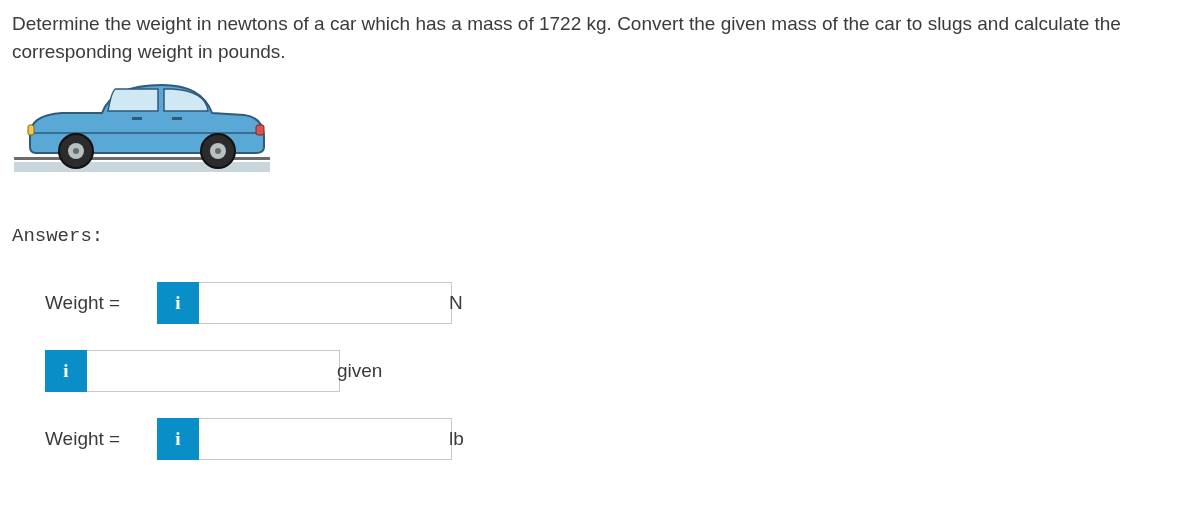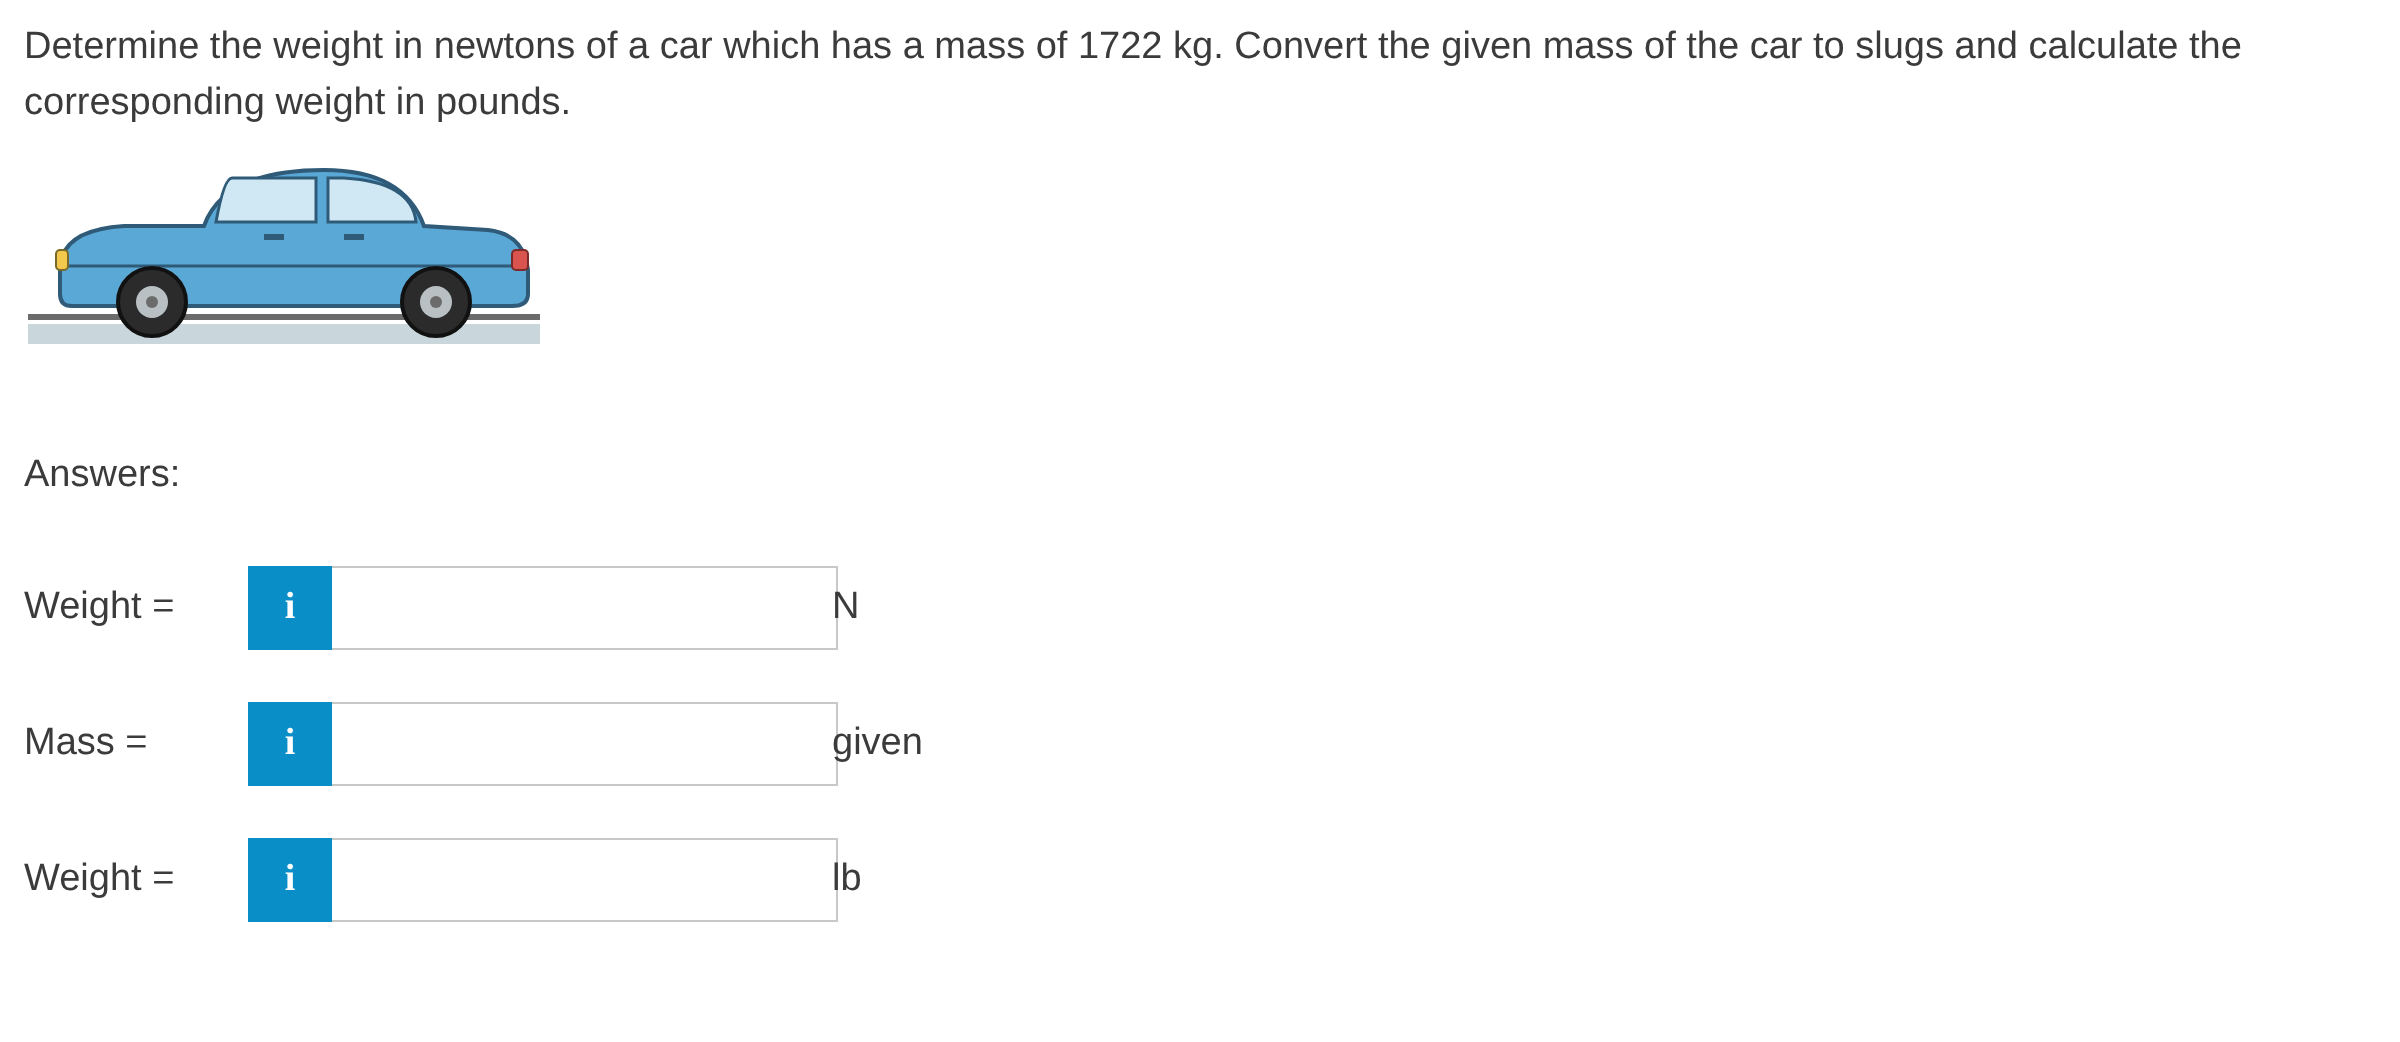--- a/index.html
+++ b/index.html
@@ -7,26 +7,27 @@
     font-family: "Segoe UI", "Helvetica Neue", Arial, sans-serif;
     font-size: 19px;
     color: #3b3b3b;
     padding: 10px 12px;
     width: 1200px;
     background: #fff;
     line-height: 1.45;
   }
   .question { color: #3b3b3b; }
   .car-illustration { width: 260px; height: 110px; margin-bottom: 40px; }
-  .answers-heading { margin-bottom: 32px; color: #3b3b3b; }
+  .answers-heading { margin-bottom: 32px; color: #3b3b3b; font-family: Liberation Mono, monospace; }
   .answer-row {
     display: flex;
     align-items: center;
     margin-bottom: 26px;
     height: 42px;
+    margin-left: 33px;
   }
   .label-cell {
     width: 112px;
     color: #3b3b3b;
   }
   .input-wrap {
     display: flex;
     align-items: stretch;
     height: 42px;
     width: 270px;
@@ -88,21 +89,20 @@
 <div class="answer-row">
   <div class="label-cell">Weight =</div>
   <div class="input-wrap">
     <div class="info-badge">i</div>
     <input class="num-input" type="text" value="" style="">
   </div>
   <div class="unit-cell">N</div>
 </div>
 
 <div class="answer-row">
-  <div class="label-cell">Mass =</div>
   <div class="input-wrap">
     <div class="info-badge">i</div>
     <input class="num-input" type="text" value="" style="">
   </div>
   <div class="unit-cell">given</div>
 </div>
 
 <div class="answer-row">
   <div class="label-cell">Weight =</div>
   <div class="input-wrap">

